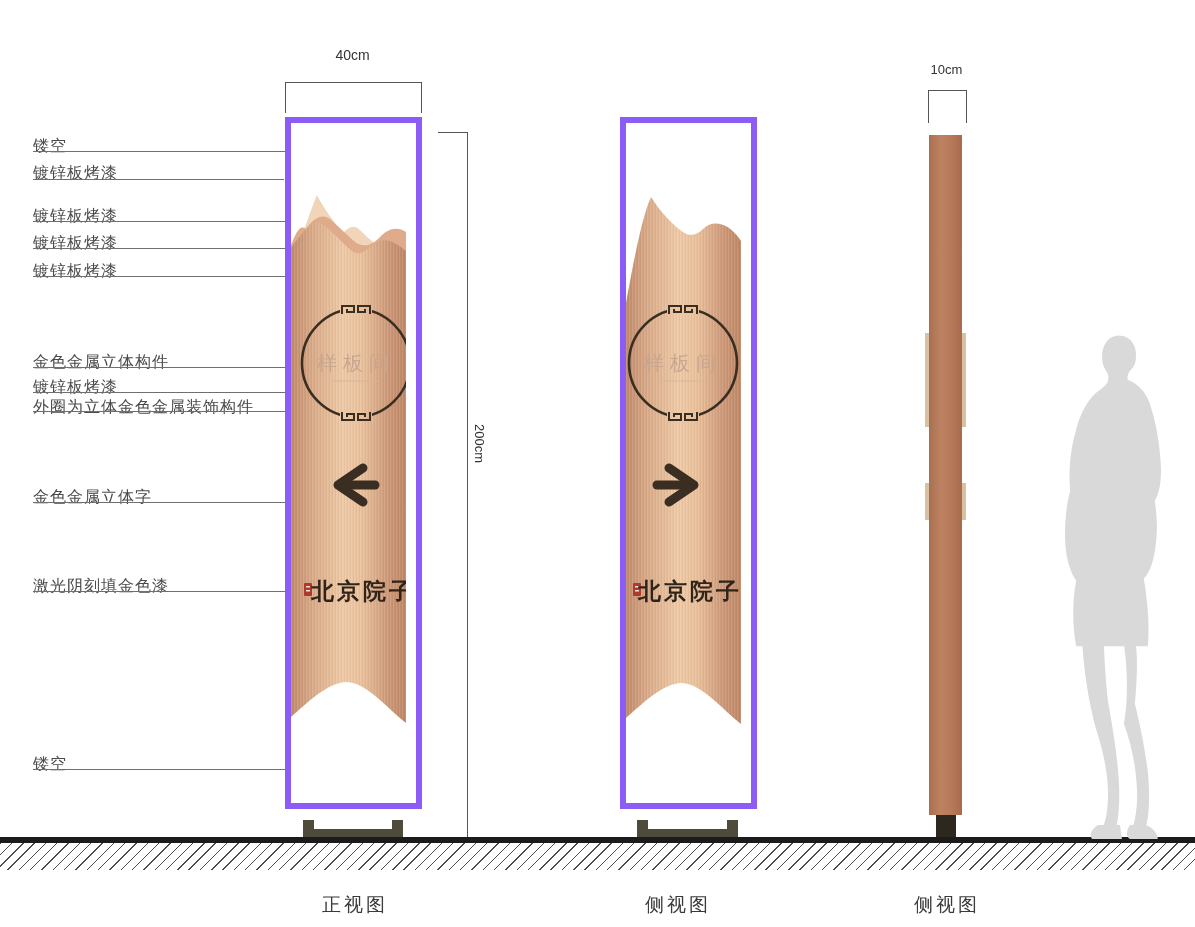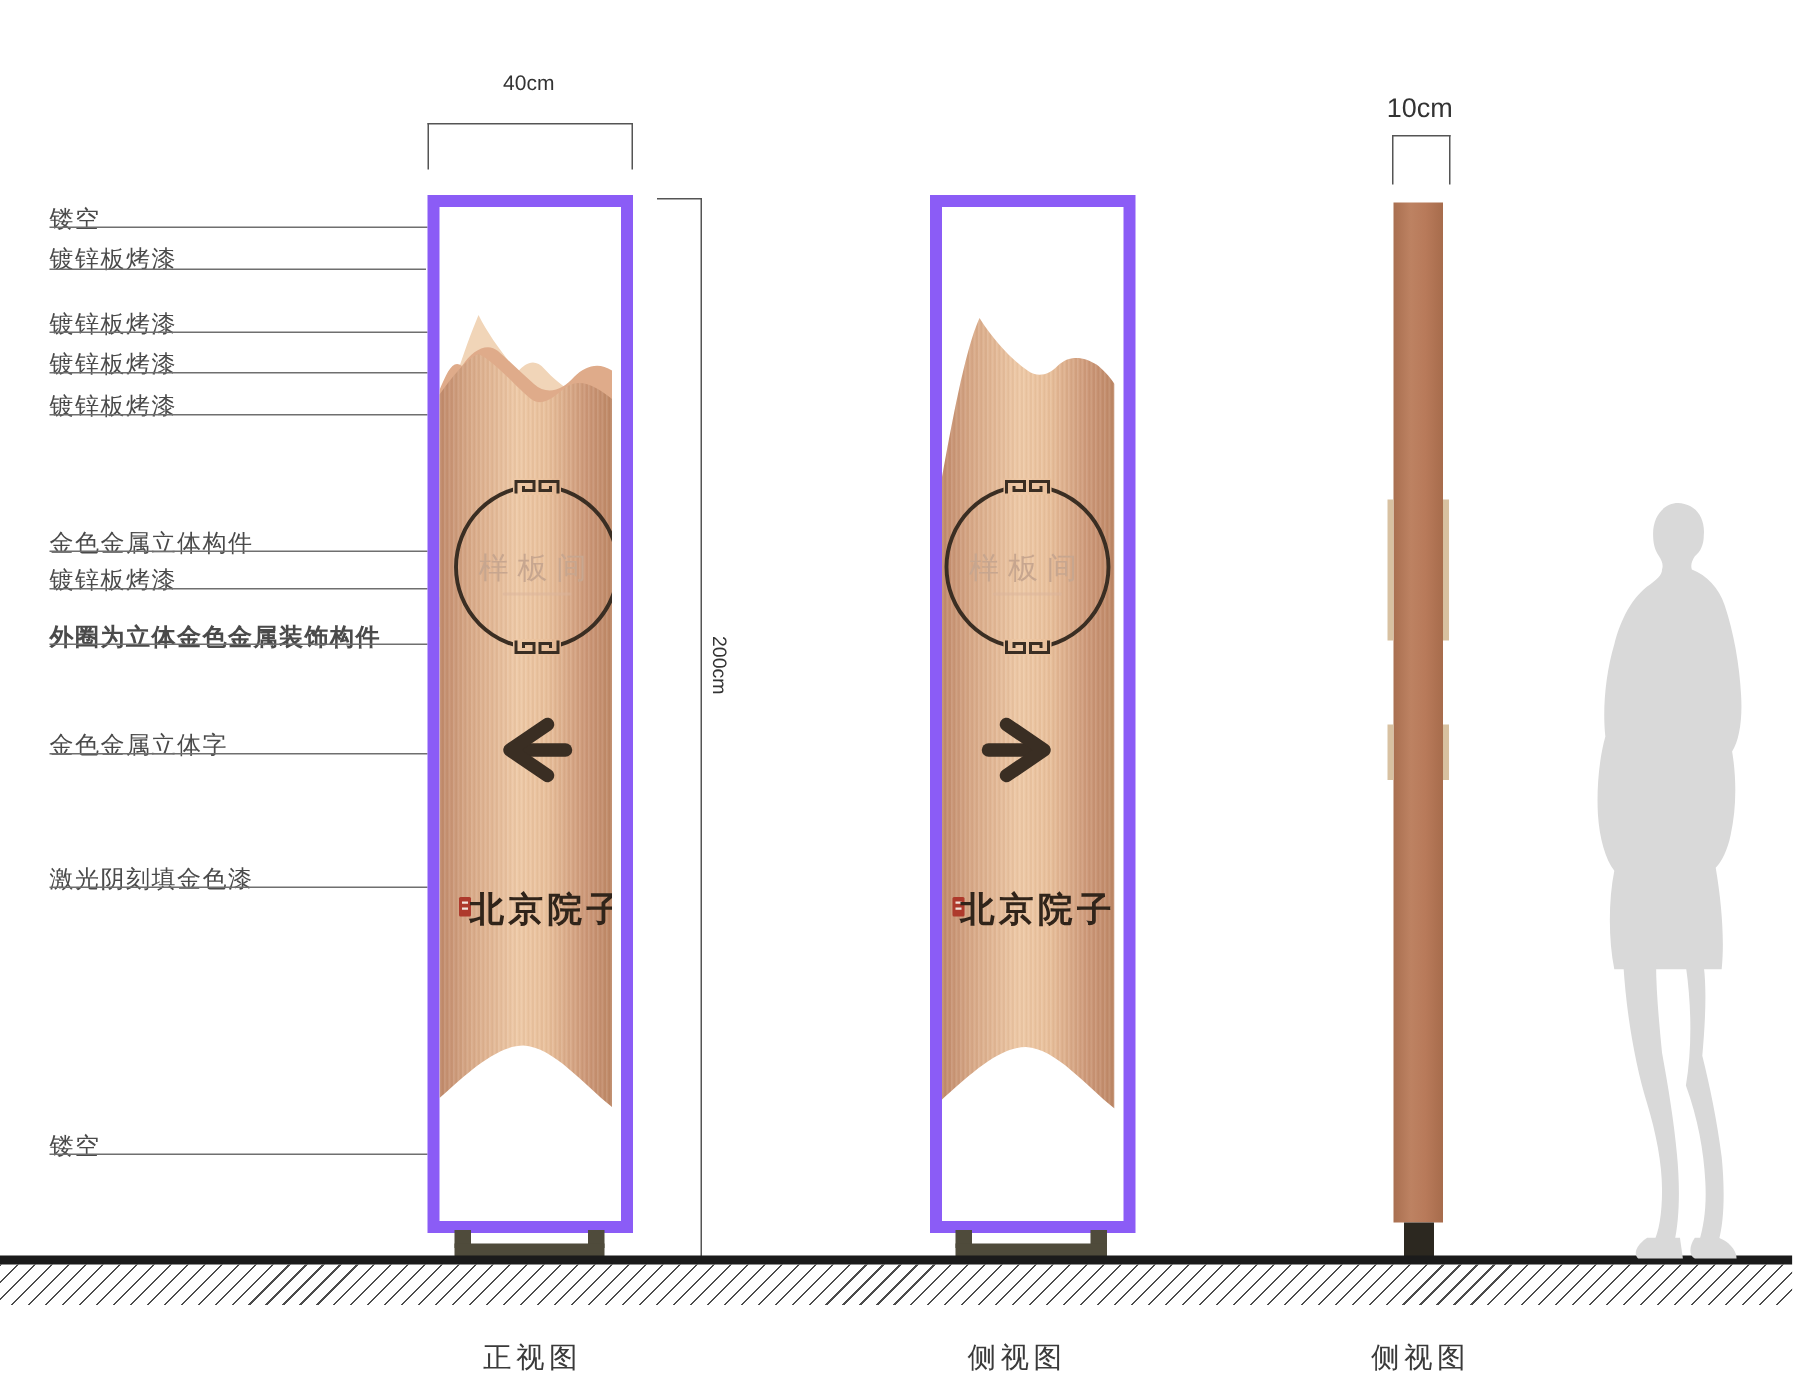--- a/index.html
+++ b/index.html
@@ -10,40 +10,40 @@
   .callout{position:absolute;left:33px;}
   .callout-text{display:block;font-size:16px;color:#4a4a4a;letter-spacing:1px;white-space:nowrap;}
   .callout-line{position:absolute;left:0;height:1px;background:#6f6f6f;}
   .c1{top:136px;}  .c1 .callout-line{top:15px;width:272px;}
   .c2{top:163px;}  .c2 .callout-line{top:16px;width:251px;}
   .c3{top:206px;}  .c3 .callout-line{top:15px;width:293px;}
   .c4{top:233px;}  .c4 .callout-line{top:15px;width:260px;}
   .c5{top:261px;}  .c5 .callout-line{top:15px;width:260px;}
   .c6{top:352px;}  .c6 .callout-line{top:15px;width:312px;}
   .c7{top:377px;}  .c7 .callout-line{top:15px;width:319px;}
-  .c8{top:415px;font-weight:bold;}  .c8 .callout-line{top:14px;width:289px;}
+  .c8{top:397px;}  .c8 .callout-line{top:14px;width:289px;}
   .c9{top:487px;}  .c9 .callout-line{top:15px;width:311px;}
   .c10{top:576px;} .c10 .callout-line{top:15px;width:314px;}
   .c11{top:754px;} .c11 .callout-line{top:15px;width:269px;}
 
   
   .dim-label{position:absolute;font-size:14px;color:#333;text-align:center;}
   .dim40-bracket{position:absolute;left:285px;top:82px;width:135px;height:30px;
                  border-top:1px solid #555;border-left:1px solid #555;border-right:1px solid #555;}
   .dim40-label{left:285px;top:47px;width:135px;}
   .dim10-bracket{position:absolute;left:928px;top:90px;width:37px;height:32px;
                  border-top:1px solid #555;border-left:1px solid #555;border-right:1px solid #555;}
-  .dim10-label{left:913px;top:62px;width:67px;font-size:18px;}
+  .dim10-label{left:913px;top:62px;width:67px;font-size:13px;}
   .dim200-corner{position:absolute;left:438px;top:132px;width:29px;height:706px;
                  border-top:1px solid #555;border-right:1px solid #555;}
   .dim200-label{left:487px;top:424px;font-size:13px;transform-origin:0 0;transform:rotate(90deg);white-space:nowrap;}
 
   
-  .panel{position:absolute;top:130px;width:137px;height:692px;background:#fff;box-sizing:border-box;
-         border:8px solid #8b5cf6;}
+  .panel{position:absolute;top:117px;width:137px;height:692px;background:#fff;box-sizing:border-box;
+         border:6px solid #8b5cf6;}
   .panel-front{left:285px;}
   .panel-side{left:620px;}
   .panel svg{position:absolute;left:0;top:0;}
 
   
   .profile-bar{position:absolute;left:929px;top:135px;width:33px;height:680px;
                background:linear-gradient(90deg,#a96f50,#bd8262 35%,#b87a5a 65%,#a76c4c);}
   .profile-strip{position:absolute;width:4px;background:#d8c1a1;}
   .ps-l1{left:925px;top:333px;height:94px;}
   .ps-r1{left:962px;top:333px;height:94px;}

